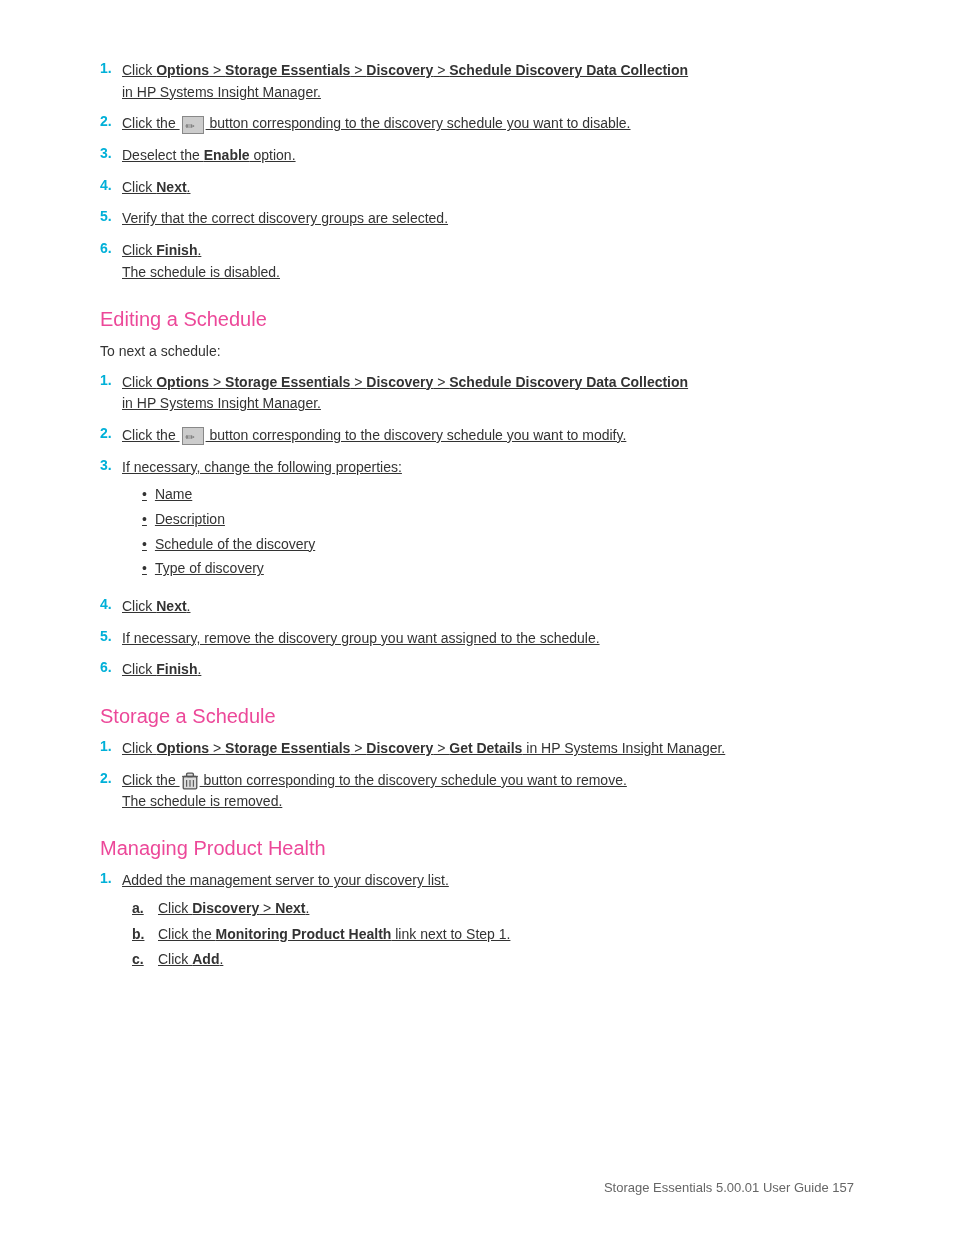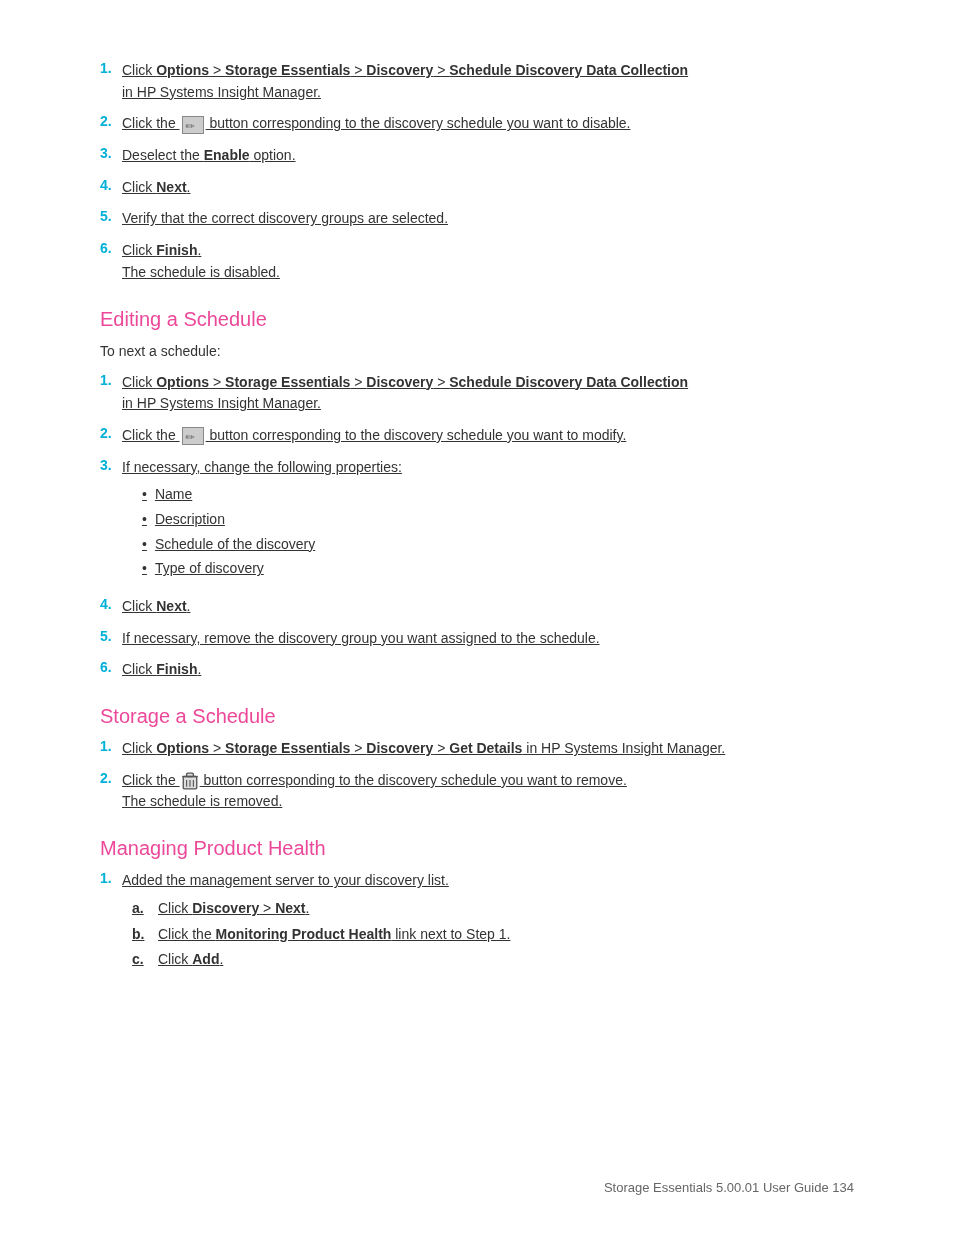--- a/index.html
+++ b/index.html
@@ -292,16 +292,16 @@
           <li>
             <span class="alpha-label">c.</span>
             <span>Click <span class="bold">Add</span>.</span>
           </li>
         </ol>
       </span>
     </li>
   </ol>
 
   <div class="page-footer">
-    <span>Storage Essentials 5.00.01 User Guide   134</span>
+    <span>Storage Essentials 5.00.01 User Guide   157</span>
   </div>
 
 </div>
 
 </body></html>

